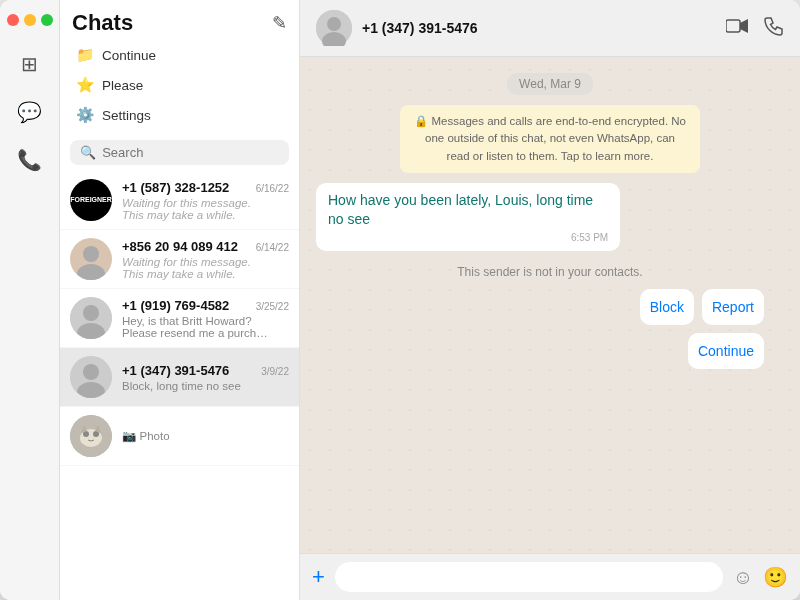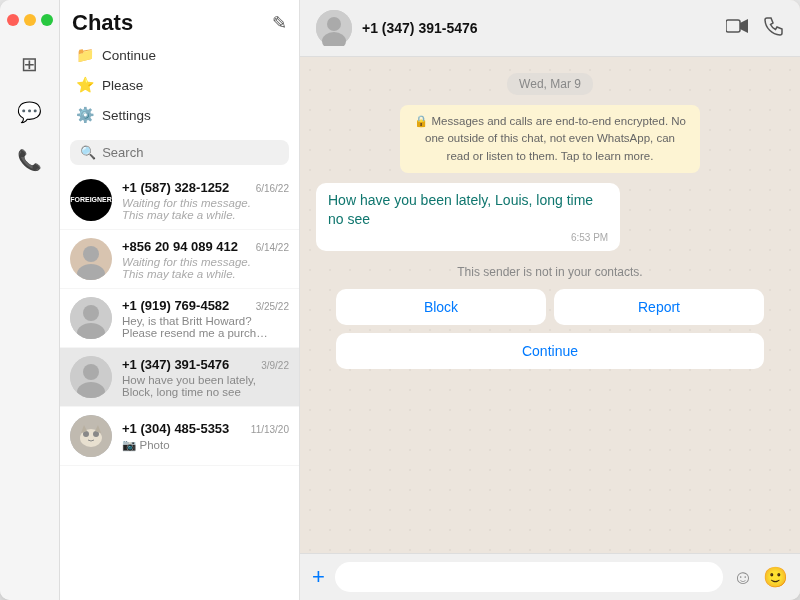--- a/index.html
+++ b/index.html
@@ -281,20 +281,21 @@
       color: #888;
       margin-top: 4px;
     }
 
     .action-buttons {
       display: flex;
       flex-direction: column;
       gap: 8px;
       align-self: stretch;
       margin: 0 20px;
+      align-items: flex-end;
     }
     .action-row {
       display: flex;
       gap: 8px;
     }
     .action-btn {
       flex: 1;
       background: #fff;
       border: none;
       border-radius: 10px;
@@ -461,43 +462,38 @@
             <circle cx="21" cy="21" r="21" fill="#ccc"></circle>
             <circle cx="21" cy="16" r="8" fill="#aaa"></circle>
             <ellipse cx="21" cy="36" rx="14" ry="10" fill="#aaa"></ellipse>
           </svg>
       </div>
       <div class="chat-info">
         <div class="chat-info-top">
           <span class="chat-name">+1 (347) 391-5476</span>
           <span class="chat-date">3/9/22</span>
         </div>
-        <div class="chat-preview">How have you been lately,</div>
         <div class="chat-preview">Block, long time no see</div>
       </div>
     </div>
 
     <div class="chat-item">
       <div class="avatar photo-cat" style="background:#b8b8b8; overflow:hidden;">
 
         <svg viewBox="0 0 42 42" width="42" height="42">
           <circle cx="21" cy="21" r="21" fill="#c0bab0"></circle>
           <ellipse cx="21" cy="23" rx="11" ry="9" fill="#e8e0d0"></ellipse>
           <circle cx="16" cy="19" r="3" fill="#888"></circle>
           <circle cx="26" cy="19" r="3" fill="#888"></circle>
           <polygon points="14,10 11,18 17,16" fill="#b8b0a0"></polygon>
           <polygon points="28,10 31,18 25,16" fill="#b8b0a0"></polygon>
           <path d="M18 25 Q21 27 24 25" stroke="#888" stroke-width="1" fill="none"></path>
         </svg>
       </div>
       <div class="chat-info">
-        <div class="chat-info-top">
-          <span class="chat-name">+1 (304) 485-5353</span>
-          <span class="chat-date">11/13/20</span>
-        </div>
         <div class="chat-preview">📷 Photo</div>
       </div>
     </div>
 
   </div>
 </div>
 
 <div class="chat-main">
 
   <div class="chat-topbar">

